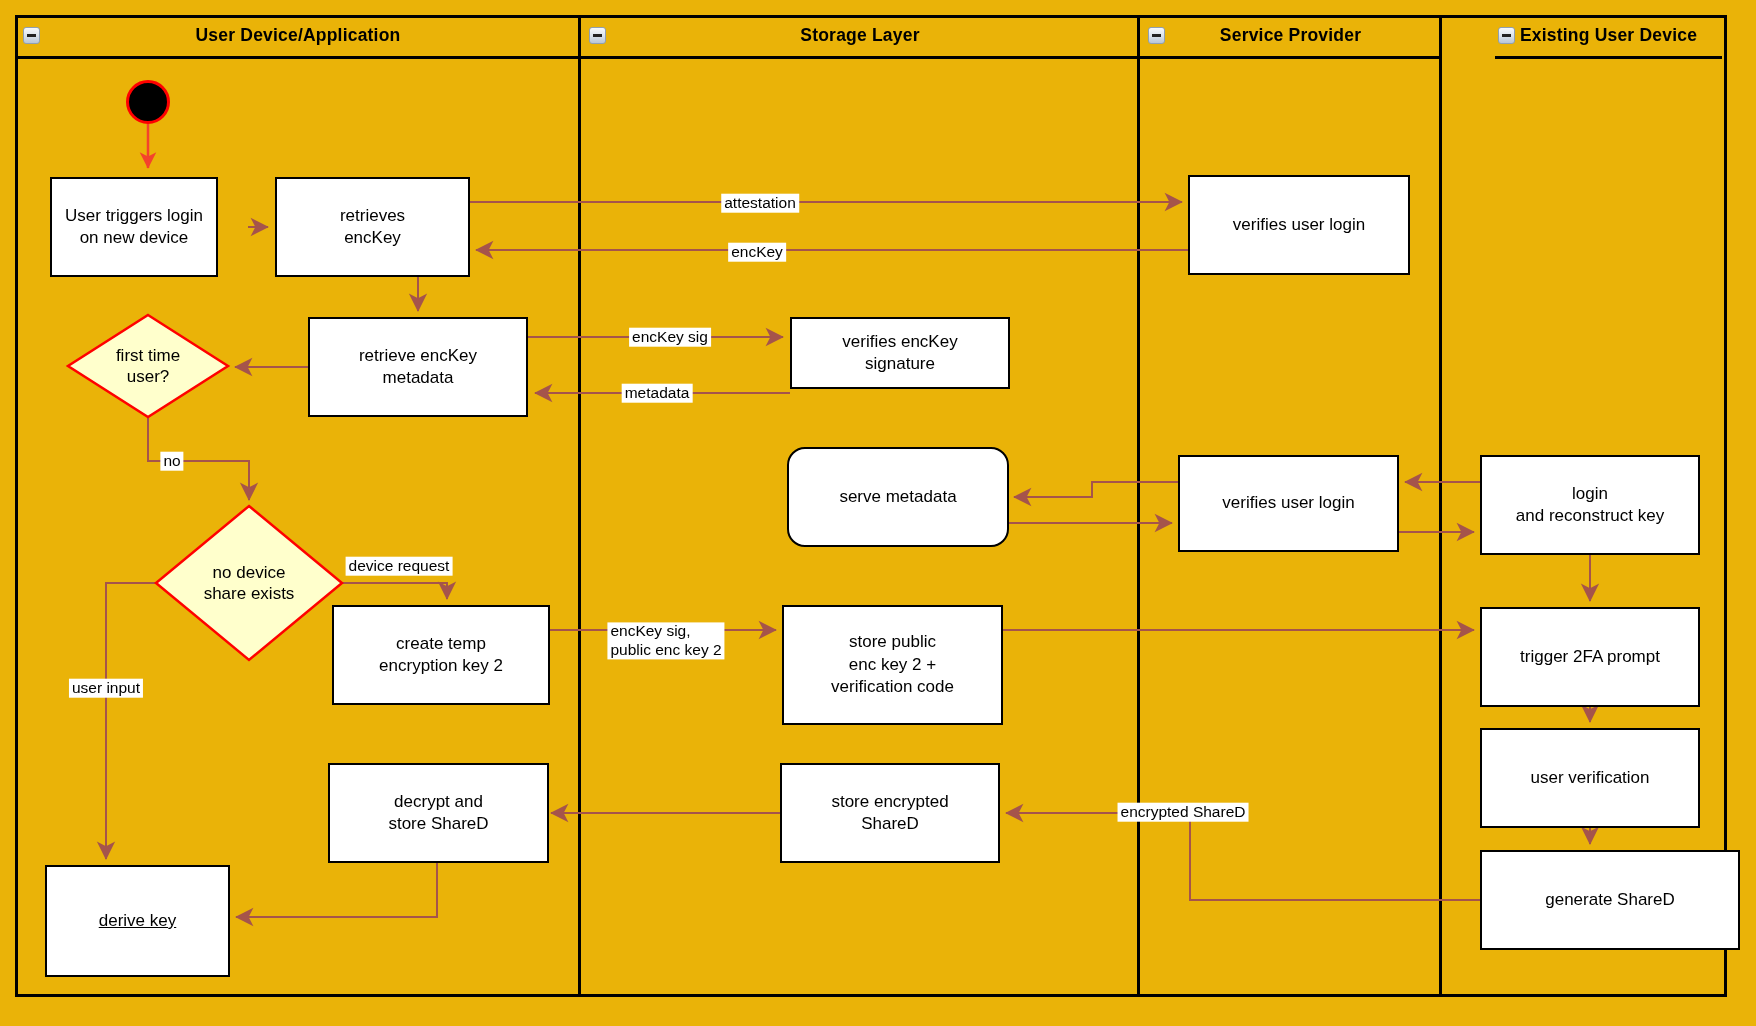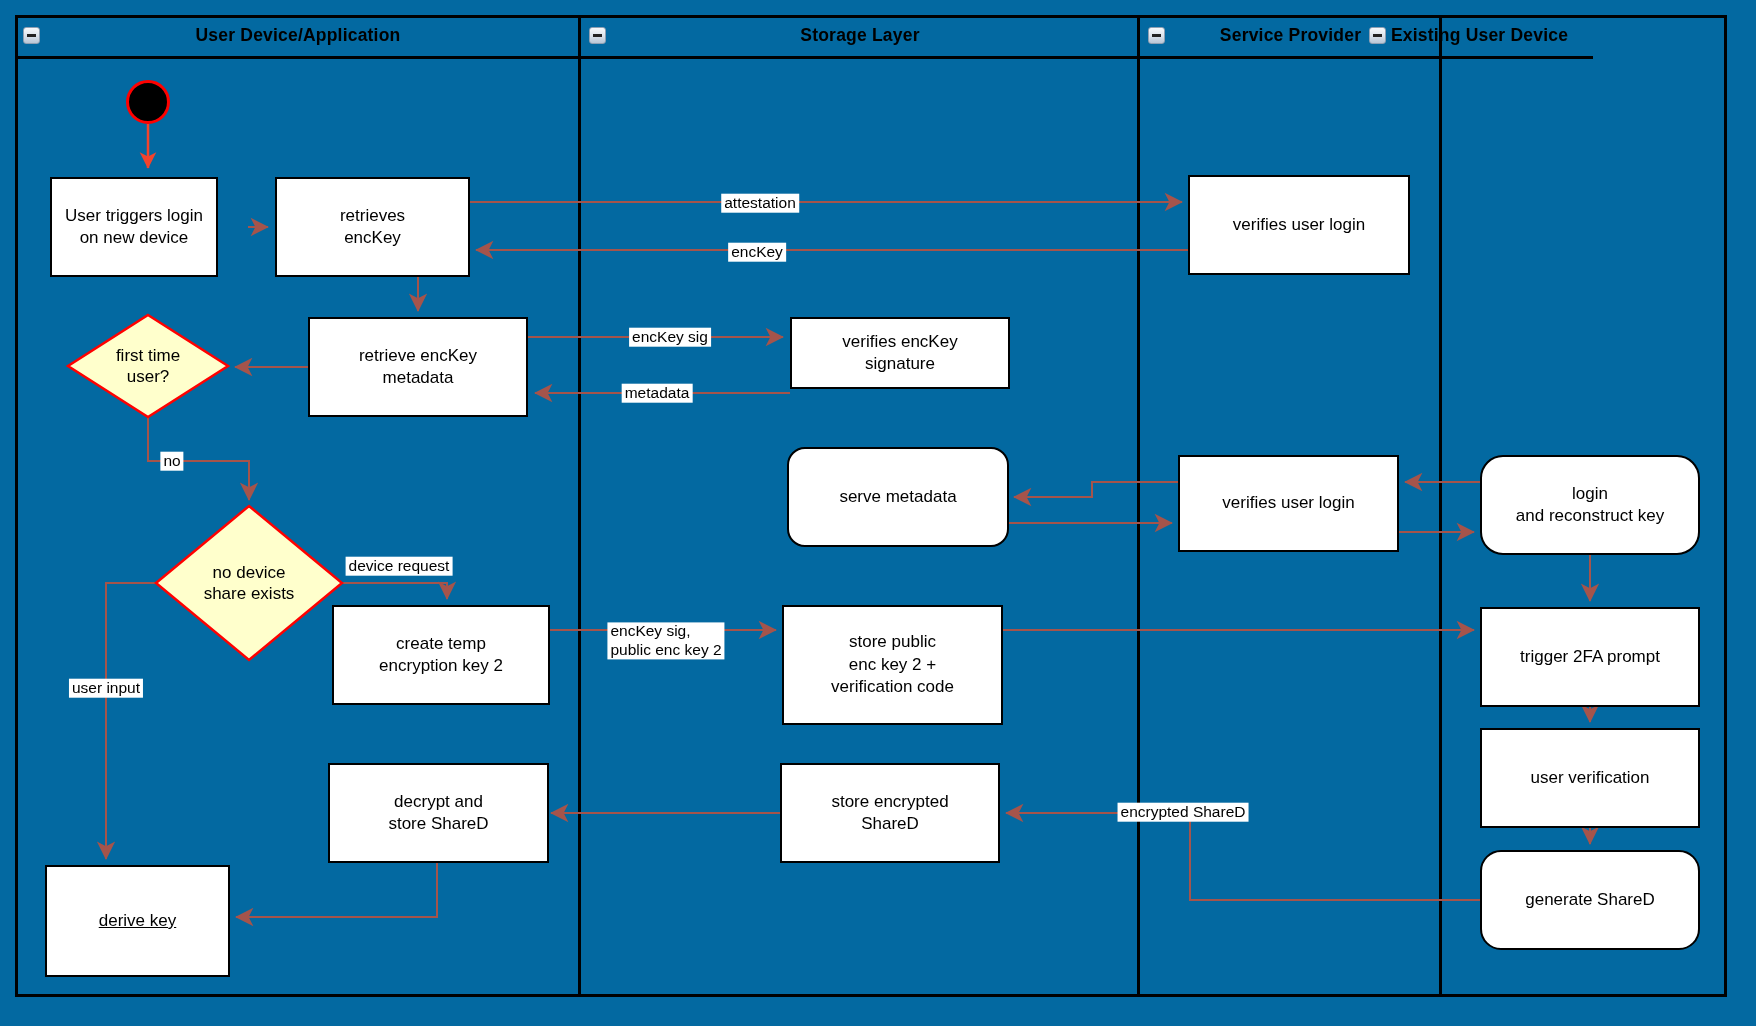--- a/index.html
+++ b/index.html
@@ -1,17 +1,17 @@
 <!DOCTYPE html>
 <html style="--flow-arrow: #a5544b; --start-arrow: #f4432c; --start-fill: #000000; --decision-fill: #ffffcc; --decision-border: #ff0100; --node-border: #000000; --node-fill: #ffffff;"><head>
 <meta charset="utf-8">
 <style>
   html,body{margin:0;padding:0;background:#fff;}
   #canvas{
-    position:relative;width:1756px;height:1026px;background:#0369a1;
+    position:relative;width:1756px;height:1026px;background:#eab308;
     font-family:"Liberation Sans", sans-serif;color:#000;overflow:hidden;
   }
   
   .frame{position:absolute;left:15px;top:15px;width:1712px;height:982px;
     border:3px solid #000;box-sizing:border-box;}
   .vdivider{position:absolute;top:15px;height:982px;width:3px;background:#000;}
   .header-cell{position:absolute;top:15px;height:44px;box-sizing:border-box;
     border-bottom:3px solid #000;display:flex;align-items:center;justify-content:center;}
   .lane-title{font-weight:bold;font-size:17.5px;letter-spacing:.2px;}
   .collapse-icon{position:absolute;left:8px;top:12px;width:17px;height:17px;
@@ -60,21 +60,21 @@
         <span class="minus"></span>
       </span>
     <span class="lane-title">Storage Layer</span>
   </div>
   <div class="header-cell" style="left:1140px;width:301px;">
     <span class="collapse-icon">
         <span class="minus"></span>
       </span>
     <span class="lane-title">Service Provider</span>
   </div>
-  <div class="header-cell" style="left:1366px;width:227px;">
+  <div class="header-cell" style="left:1495px;width:227px;">
     <span class="collapse-icon" style="left:3px;">
         <span class="minus"></span>
       </span>
     <span class="lane-title">Existing User Device</span>
   </div>
 
   <svg id="edges" width="1756" height="1026" viewBox="0 0 1756 1026">
     <defs>
       <marker id="ah" viewBox="0 0 12 12" refX="10.5" refY="6" markerWidth="22" markerHeight="22" markerUnits="userSpaceOnUse" orient="auto">
         <path class="arrow-flow" fill="#a5544b" d="M1,1 L11,6 L1,11 L3.6,6 Z"></path>
@@ -137,25 +137,25 @@
   <div class="node" style="left:787px;top:447px;width:222px;height:100px;border-radius:18px;">serve metadata</div>
   <div class="node" style="left:782px;top:605px;width:221px;height:120px;">store public
 enc key 2 +
 verification code</div>
   <div class="node" style="left:780px;top:763px;width:220px;height:100px;">store encrypted
 ShareD</div>
 
   <div class="node" style="left:1188px;top:175px;width:222px;height:100px;">verifies user login</div>
   <div class="node" style="left:1178px;top:455px;width:221px;height:97px;">verifies user login</div>
 
-  <div class="node" style="left:1480px;top:455px;width:220px;height:100px;border-radius:23px;">login
+  <div class="node" style="left:1480px;top:455px;width:220px;height:100px;">login
 and reconstruct key</div>
   <div class="node" style="left:1480px;top:607px;width:220px;height:100px;">trigger 2FA prompt</div>
   <div class="node" style="left:1480px;top:728px;width:220px;height:100px;">user verification</div>
-  <div class="node" style="left:1480px;top:850px;width:220px;height:100px;border-radius:21px;">generate ShareD</div>
+  <div class="node" style="left:1480px;top:850px;width:260px;height:100px;">generate ShareD</div>
 
   <div class="edge-label" style="left:760px;top:203px;">attestation</div>
   <div class="edge-label" style="left:757px;top:252px;">encKey</div>
   <div class="edge-label" style="left:670px;top:337px;">encKey sig</div>
   <div class="edge-label" style="left:657px;top:393px;">metadata</div>
   <div class="edge-label" style="left:172px;top:461px;">no</div>
   <div class="edge-label" style="left:399px;top:566px;">device request</div>
   <div class="edge-label" style="left:666px;top:641px;">encKey sig,
 public enc key 2</div>
   <div class="edge-label" style="left:106px;top:688px;">user input</div>

